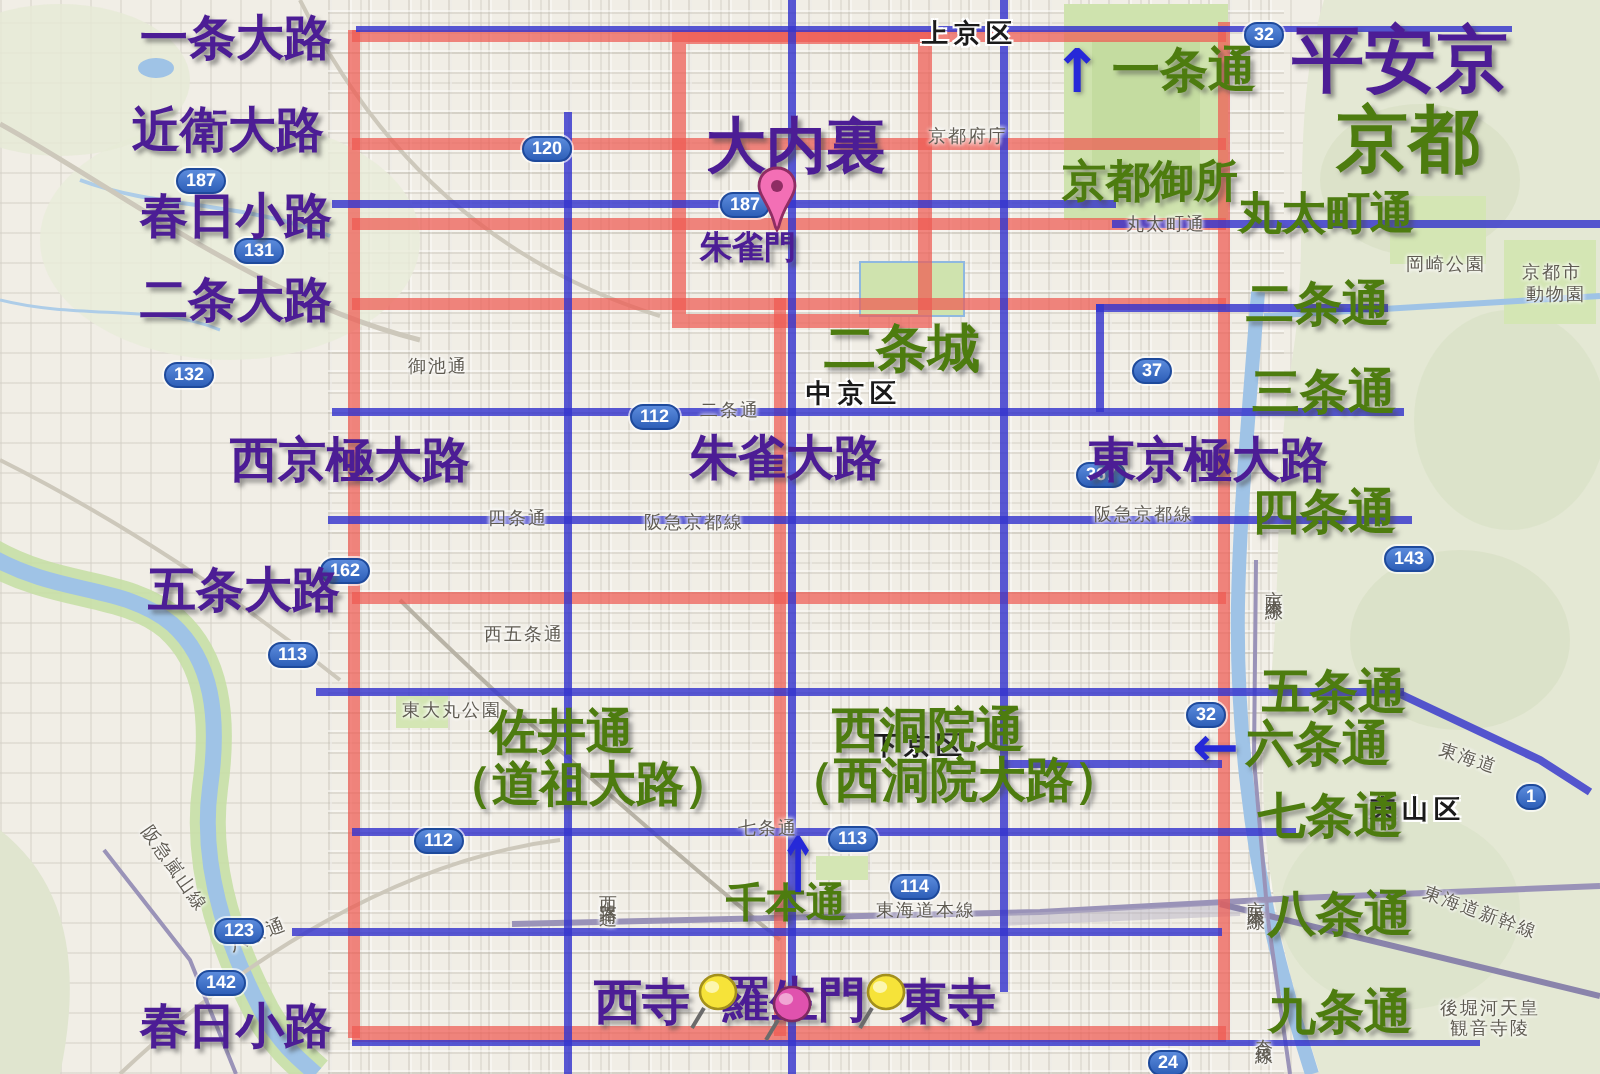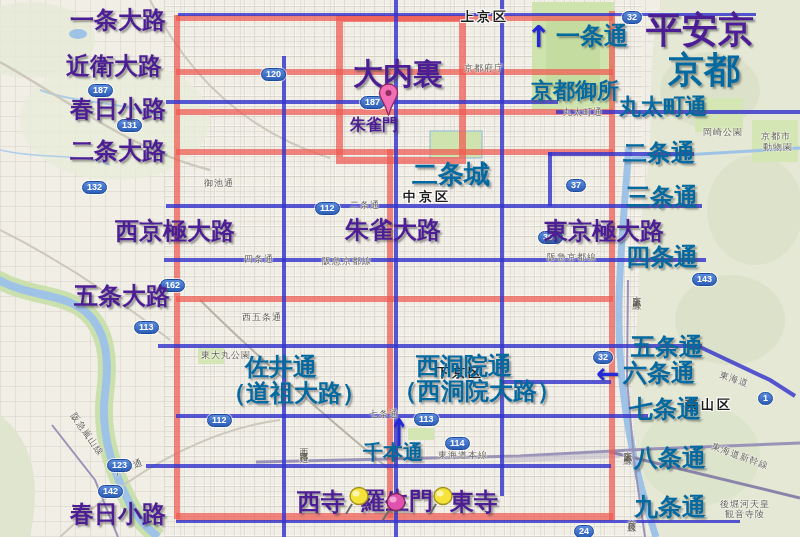--- a/index.html
+++ b/index.html
@@ -13,21 +13,21 @@
     repeating-linear-gradient(90deg, rgba(197,192,182,.5) 0 1px, transparent 1px 15px);}
   .citygrid{position:absolute;left:164px;top:0;width:478px;height:537px;z-index:3;opacity:.8;background-image:
     repeating-linear-gradient(0deg, rgba(190,185,174,.45) 0 1px, rgba(255,255,255,.5) 1px 2px, transparent 2px 10px),
     repeating-linear-gradient(90deg, rgba(190,185,174,.45) 0 1px, rgba(255,255,255,.5) 1px 2px, transparent 2px 10px);}
   .decor{position:absolute;left:0;top:0;z-index:4;}
   .line-red{position:absolute;background:rgba(238,90,82,.72);z-index:10;}
   .palace{position:absolute;border:7px solid rgba(238,90,82,.72);z-index:10;}
   .line-blue{position:absolute;background:rgba(52,52,205,.82);z-index:12;}
   .label-red{position:absolute;color:#4c1d95;font-weight:700;font-size:24px;line-height:1.05;
     white-space:nowrap;z-index:30;text-shadow:2px 2px 2px rgba(70,70,70,.55);}
-  .label-blue{position:absolute;color:#0369a1;font-weight:700;font-size:24px;line-height:1.05;
+  .label-blue{position:absolute;color:#4d7c0f;font-weight:700;font-size:24px;line-height:1.05;
     white-space:nowrap;z-index:30;text-shadow:2px 2px 2px rgba(70,70,70,.5);}
   .title-ancient{left:646px;top:12px;font-size:36px;}
   .title-modern{left:668px;top:52px;font-size:36px;}
   .district{position:absolute;color:#1a1a1a;font-family:"Liberation Sans","DejaVu Sans",sans-serif;
     font-weight:700;font-size:13px;letter-spacing:3px;white-space:nowrap;z-index:20;
     text-shadow:-1px -1px 0 #fff,1px -1px 0 #fff,-1px 1px 0 #fff,1px 1px 0 #fff;}
   .map-text{position:absolute;color:#5f5b52;font-family:"Liberation Sans","DejaVu Sans",sans-serif;
     font-size:9px;letter-spacing:1px;white-space:nowrap;z-index:18;
     text-shadow:0 0 2px #fff,0 0 2px #fff,0 0 2px #fff;}
   .map-text.vert{writing-mode:vertical-rl;letter-spacing:2px;}

